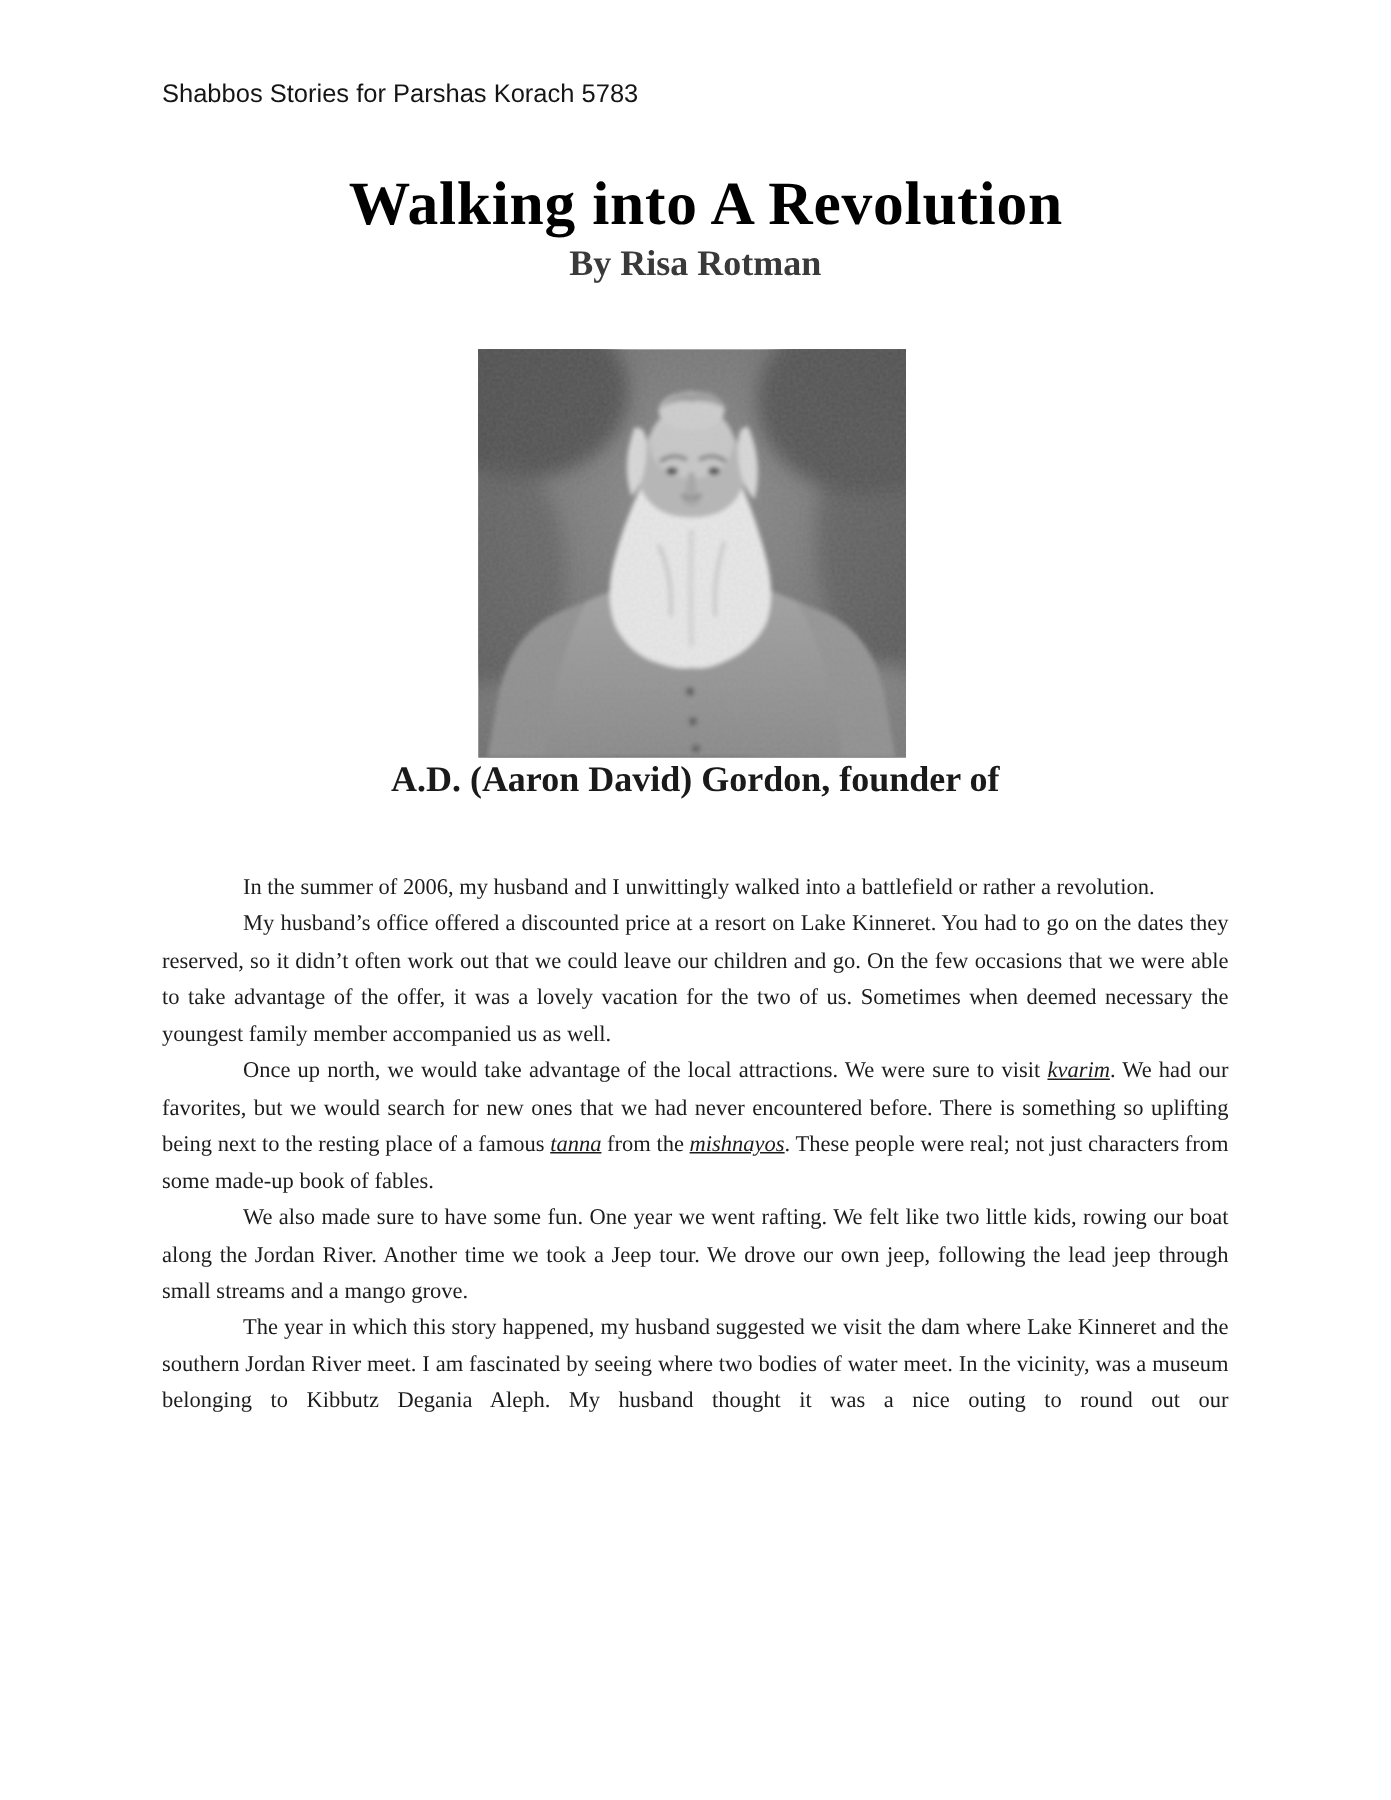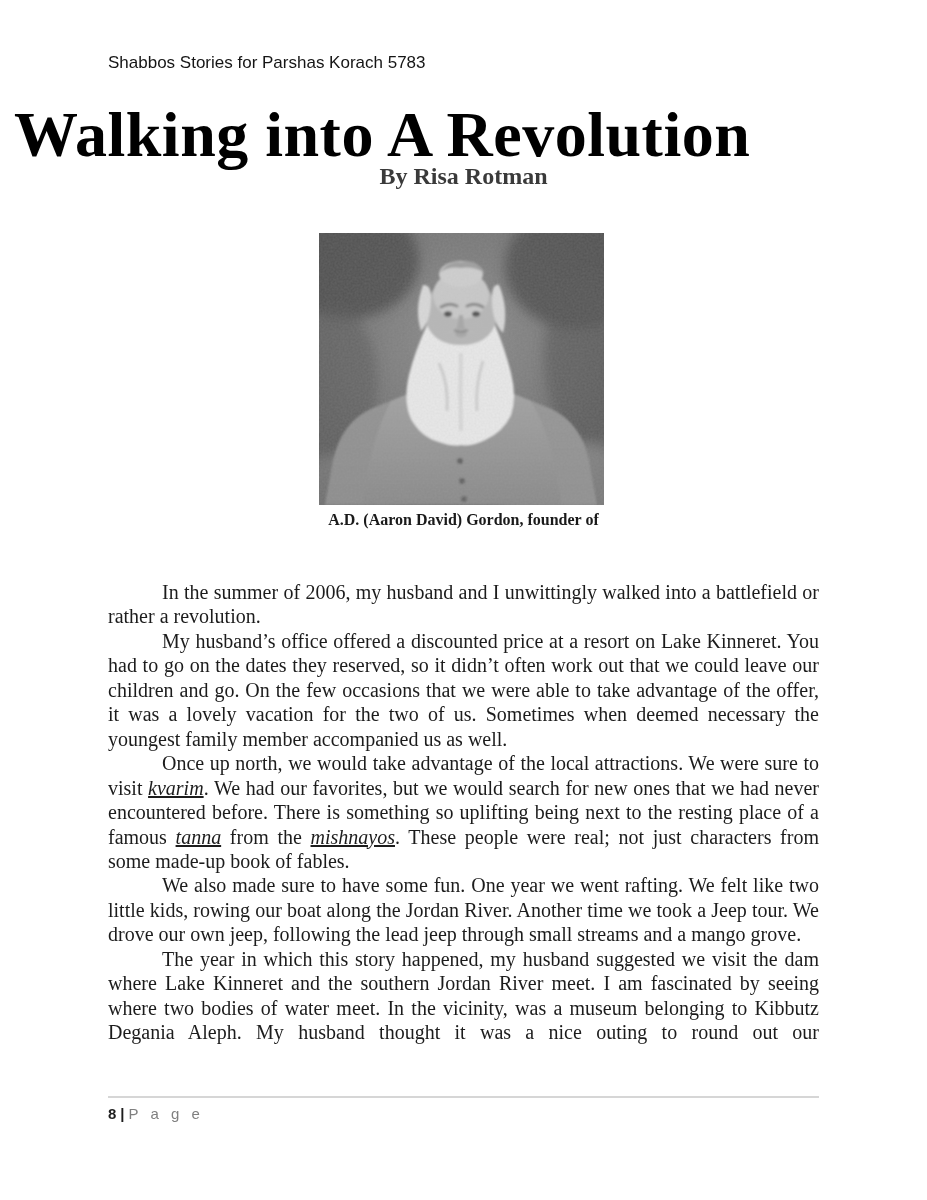--- a/index.html
+++ b/index.html
@@ -13,46 +13,47 @@
     font-family:"Liberation Serif", serif;
     color:#1c1c1c;
   }
   .doc-header {
     position:absolute; left:108px; top:53px;
     font-family:"Liberation Sans", sans-serif;
     font-size:17px; color:#151515;
   }
   .doc-title {
     position:absolute; left:0; top:106px; width:100%;
-    font-size:64px; font-weight:bold; color:#000;
+    text-align:center;
+    font-size:41px; font-weight:bold; color:#000;
     letter-spacing:0.5px;
     line-height:58px;
     padding-left:14px;
   }
   .doc-byline {
     position:absolute; left:0; top:163px; width:100%;
     text-align:center;
     font-size:24px; font-weight:bold; color:#3a3a3a;
   }
   .photo-wrap {
     position:absolute; left:319px; top:233px;
     width:285px; height:272px;
     background:#6f6f6f;
   }
   .photo-wrap svg { display:block; }
   .photo-caption {
     position:absolute; left:0; top:508px; width:100%;
     text-align:center;
-    font-size:16px; font-weight:bold; color:#1a1a1a;
+    font-size:24px; font-weight:bold; color:#1a1a1a;
     line-height:24px;
   }
   .doc-body {
     position:absolute; left:108px; top:580px;
     width:711px;
-    font-size:20px;
+    font-size:15px;
     line-height:24.45px;
     text-align:justify;
   }
   .doc-body p {
     text-indent:54px;
     margin:0;
   }
   .doc-body p.justify-last { text-align-last:justify; }
   .doc-body em { font-style:italic;text-decoration:underline; }
   .doc-footer {
@@ -146,17 +147,14 @@
   </div>
 
   <div class="doc-body">
       <p><span>In the summer of 2006, my husband and I unwittingly walked into a battlefield or rather a revolution.</span></p>
       <p><span>My husband’s office offered a discounted price at a resort on Lake Kinneret. You had to go on the dates they reserved, so it didn’t often work out that we could leave our children and go. On the few occasions that we were able to take advantage of the offer, it was a lovely vacation for the two of us. Sometimes when deemed necessary the youngest family member accompanied us as well.</span></p>
       <p><span>Once up north, we would take advantage of the local attractions. We were sure to visit </span><em>kvarim</em><span>. We had our favorites, but we would search for new ones that we had never encountered before. There is something so uplifting being next to the resting place of a famous </span><em>tanna</em><span> from the </span><em>mishnayos</em><span>. These people were real; not just characters from some made-up book of fables.</span></p>
       <p><span>We also made sure to have some fun. One year we went rafting. We felt like two little kids, rowing our boat along the Jordan River. Another time we took a Jeep tour. We drove our own jeep, following the lead jeep through small streams and a mango grove.</span></p>
       <p class="justify-last"><span>The year in which this story happened, my husband suggested we visit the dam where Lake Kinneret and the southern Jordan River meet. I am fascinated by seeing where two bodies of water meet. In the vicinity, was a museum belonging to Kibbutz Degania Aleph. My husband thought it was a nice outing to round out our</span></p>
     </div>
 
-  <div class="doc-footer">
-    <span class="pg-num">8</span><span class="pg-sep">|</span><span class="pg-word">P a g e</span>
-  </div>
 
 </div>
 
 </body></html>

